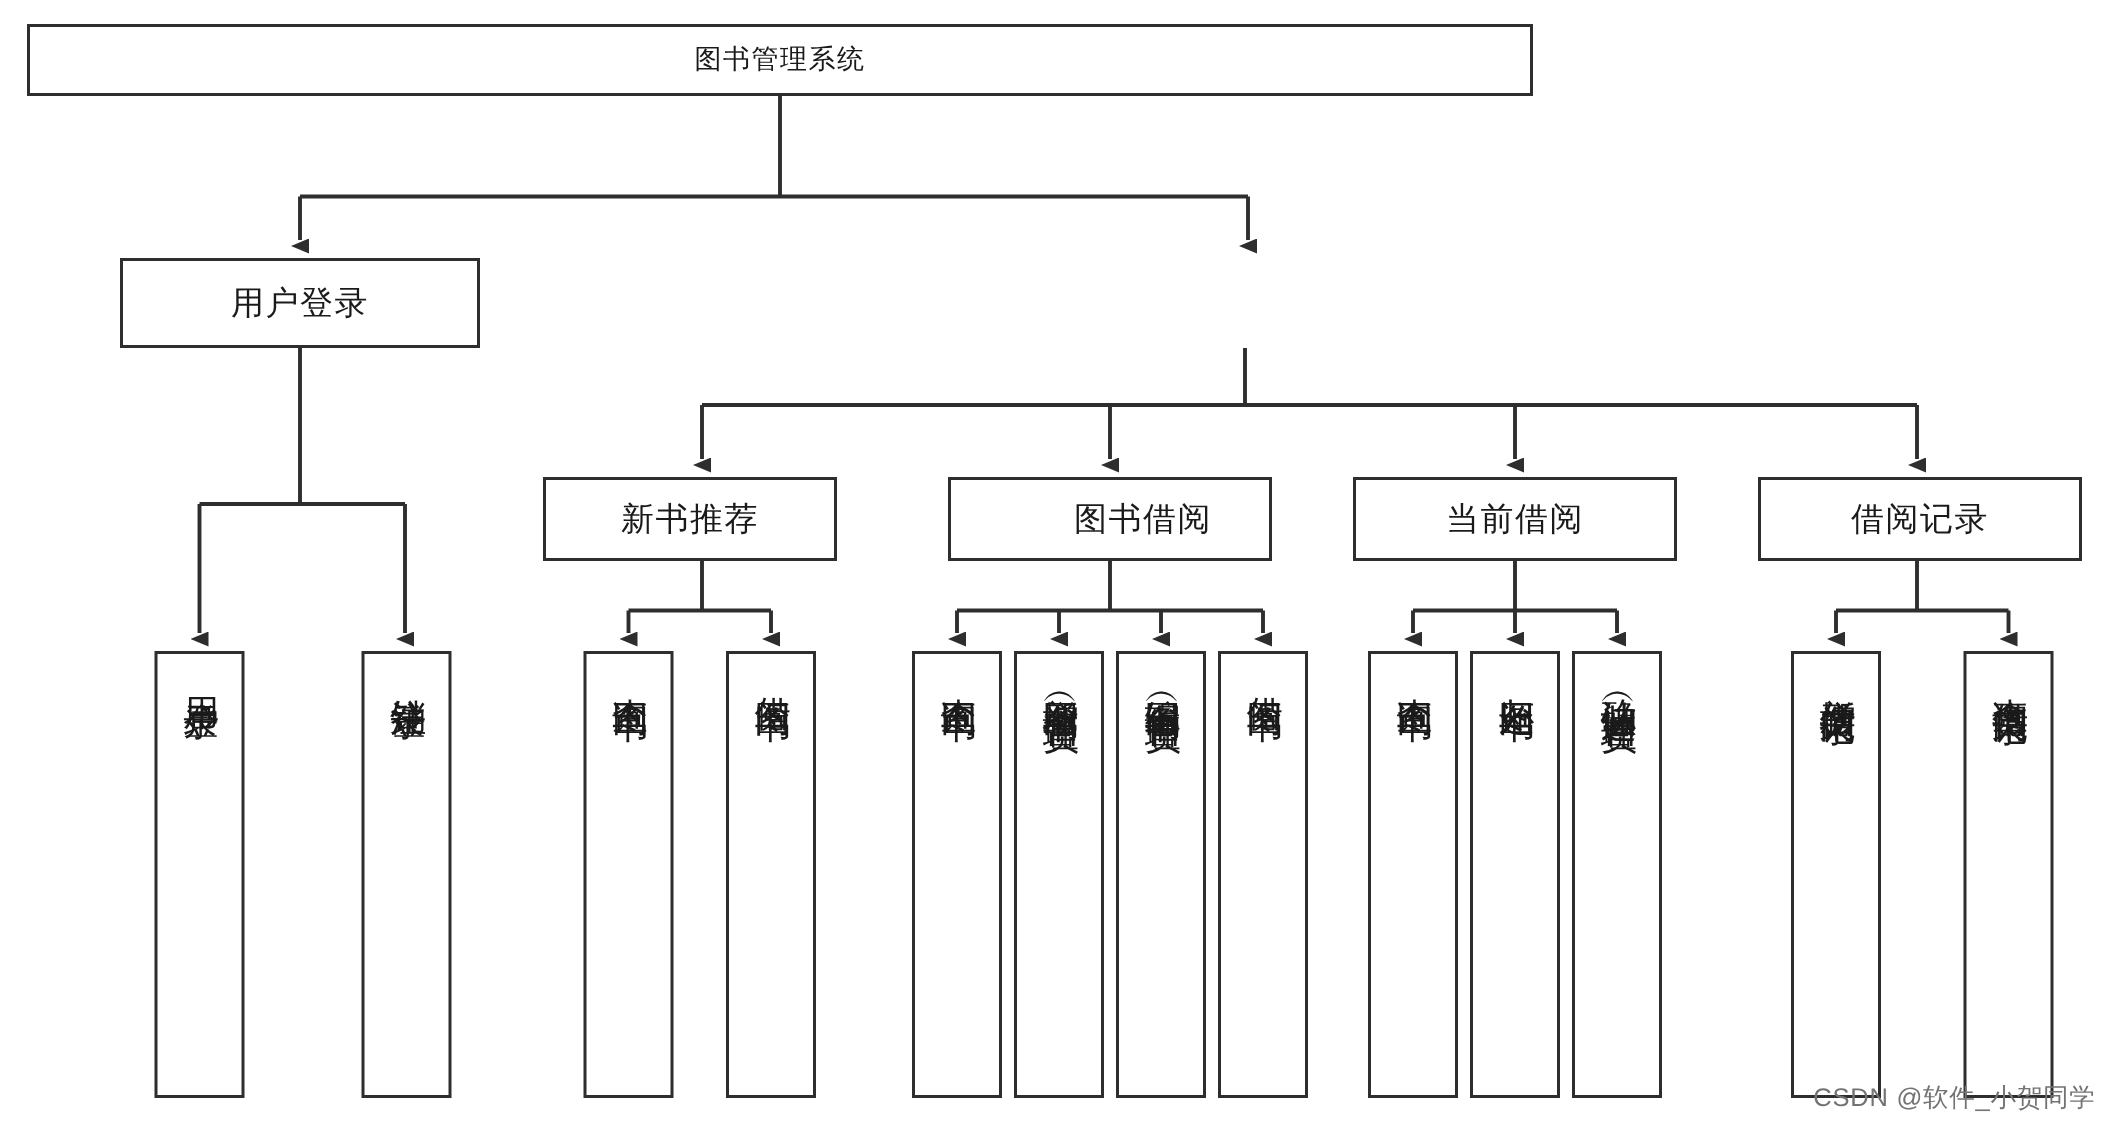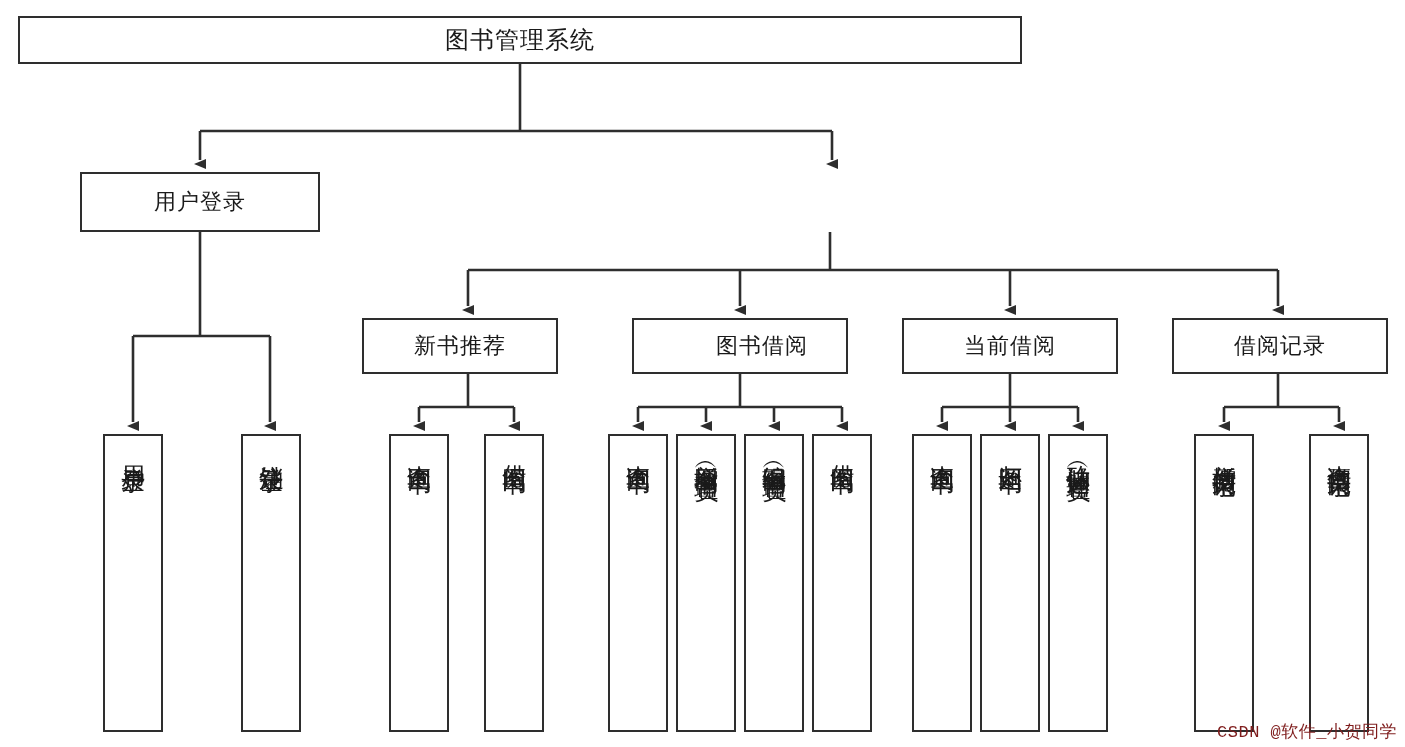--- a/index.html
+++ b/index.html
@@ -34,46 +34,45 @@
   }
   .node.h{
     
   }
   .node.h .label{
     font-size:22px;
     line-height:1.1;
     white-space:nowrap;
     letter-spacing:1px;
   }
-  .node.root .label{font-size:24px;}
+  .node.root .label{font-size:18px;}
   .node.v{
     
     align-items:flex-start;
     justify-content:center;
     padding-top:10px;
   }
   .node.v .label{
     writing-mode:vertical-rl;
     text-orientation:upright;
     font-size:24px;
     line-height:1.18;
     letter-spacing:2px;
     white-space:nowrap;
     display:block;
   }
   .watermark{
     position:absolute;
     right:8px;
     bottom:4px;
     font-size:17px;
-    color:#7f1d1d;
+    color:#737373;
     white-space:nowrap;
     letter-spacing:0.5px;
     user-select:none;
-    font-family:Liberation Mono, monospace;
   }
 </style>
 </head>
 <body>
 
 <div id="diagram-root">
 
   <svg id="connectors" viewBox="0 0 1405 747">
     <defs>
       <marker id="arrow" markerWidth="10" markerHeight="12" refX="1" refY="6" orient="auto" markerUnits="userSpaceOnUse">

